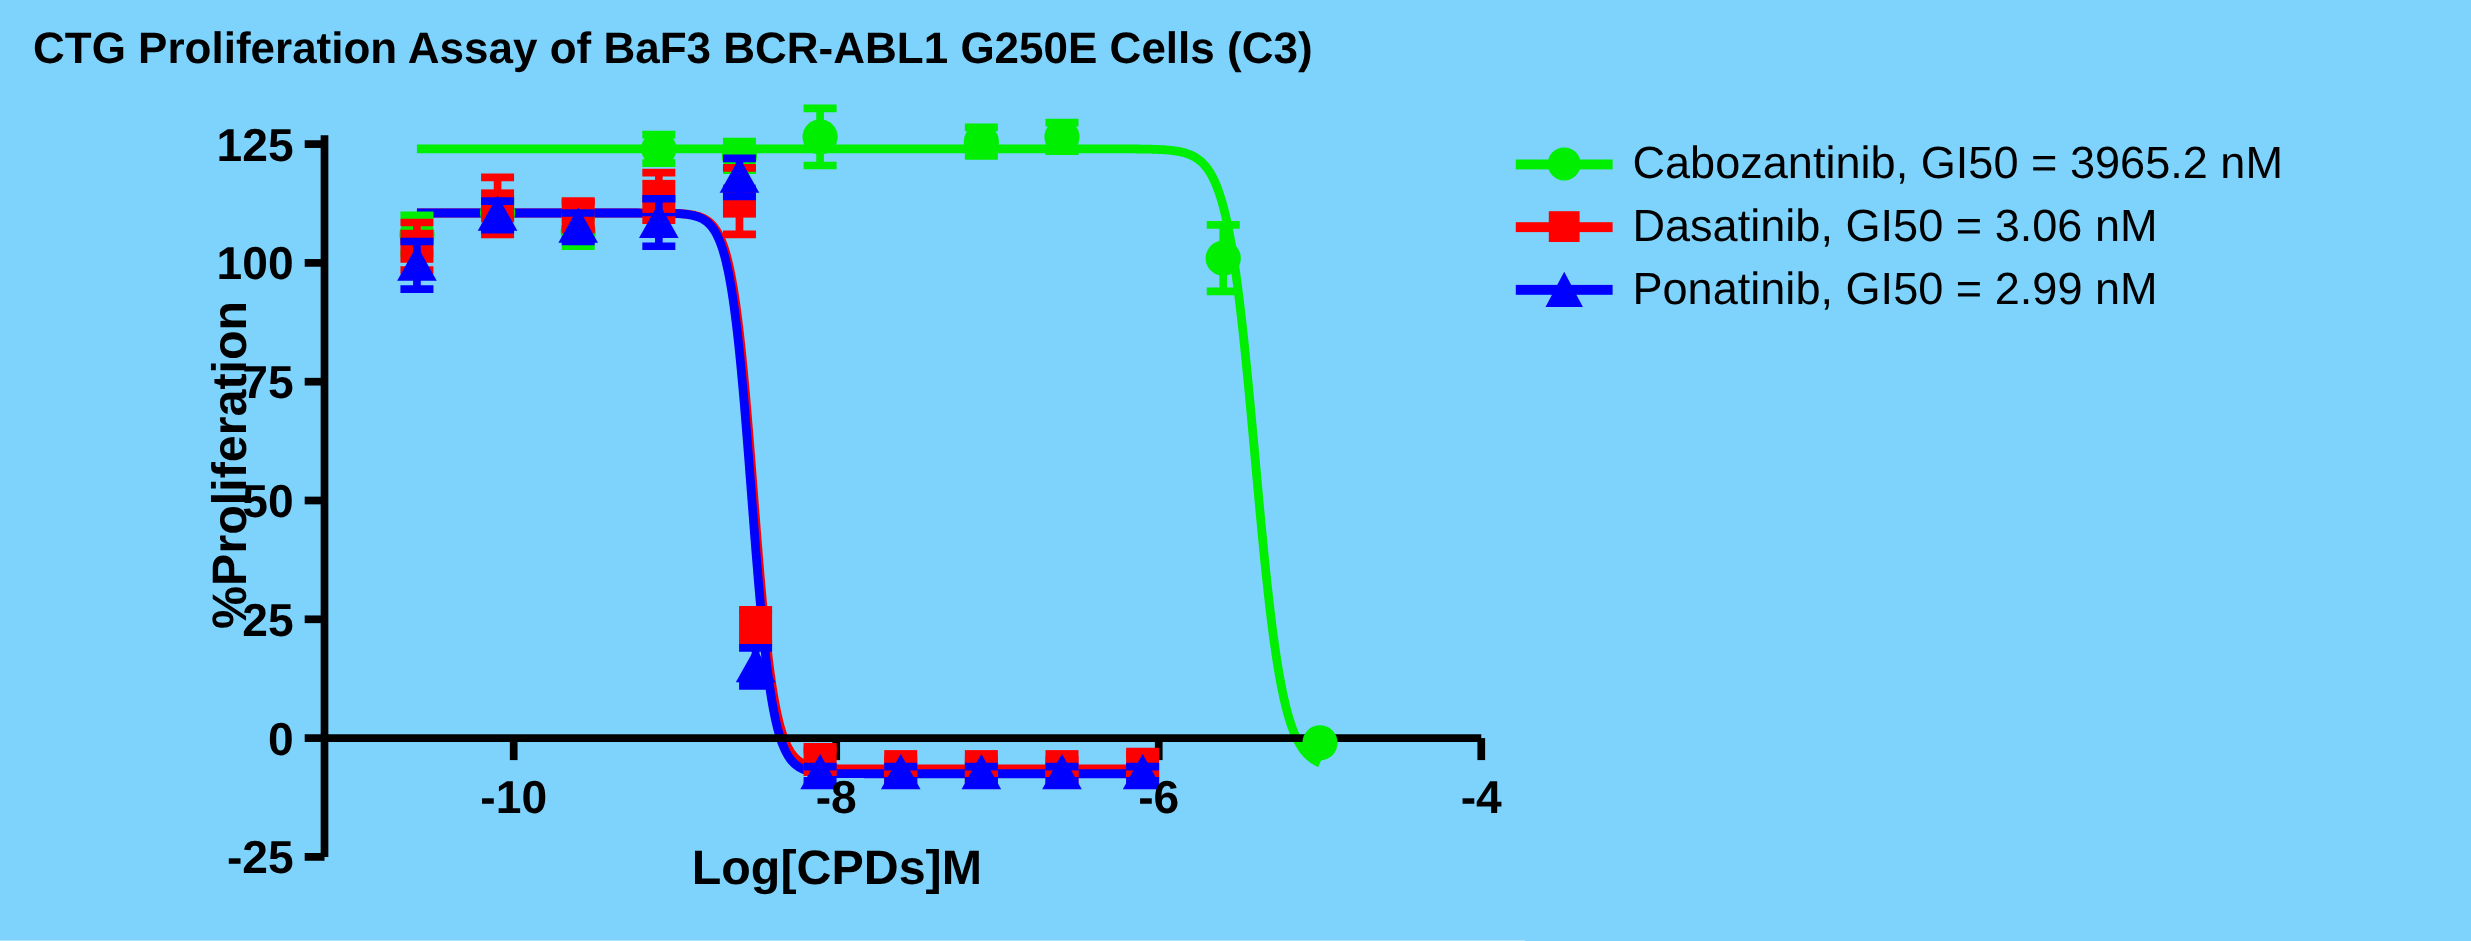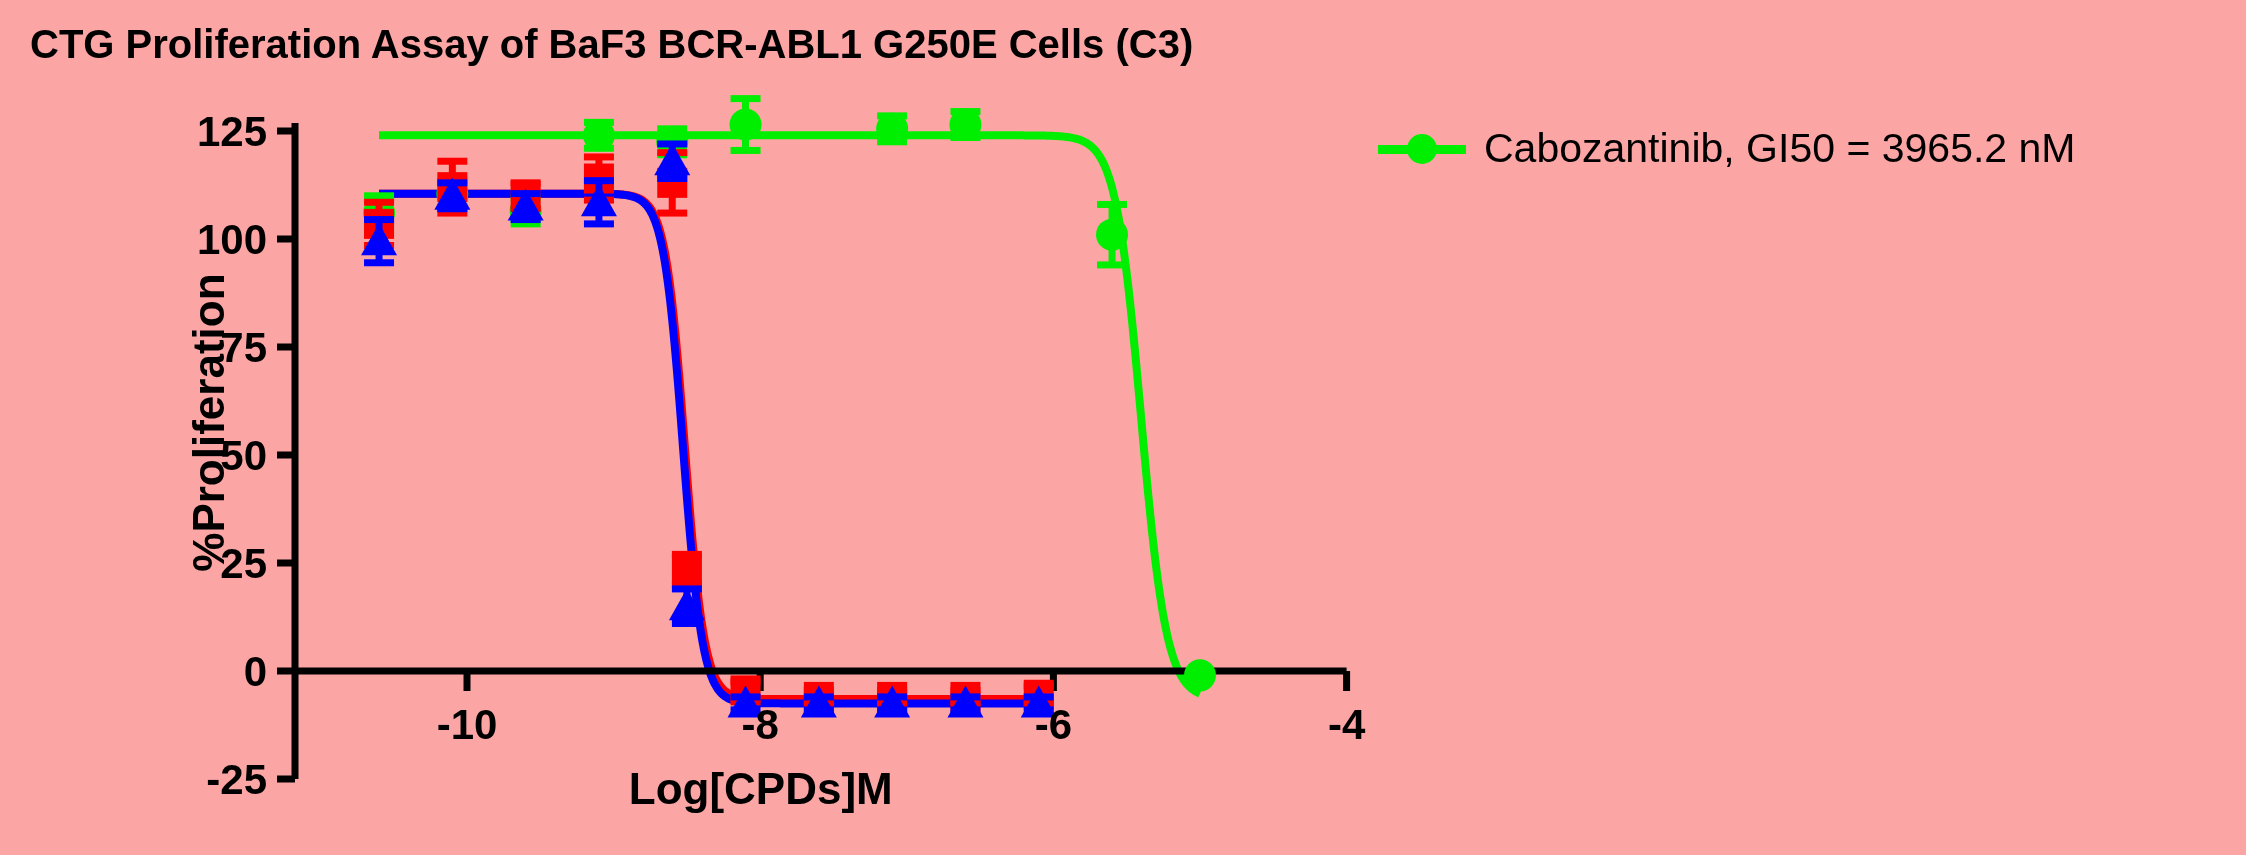--- a/index.html
+++ b/index.html
@@ -1,17 +1,17 @@
 <!DOCTYPE html>
 <html><head>
 <meta charset="utf-8">
 <style>
   html,body{margin:0;padding:0;background:#ffffff;}
   body{width:2246px;height:855px;font-family:"Liberation Sans",sans-serif;overflow:hidden;}
-  #root{position:relative;width:2246px;height:855px;background:#fca5a5;}
+  #root{position:relative;width:2246px;height:855px;background:#7dd3fc;}
   #chart-title{
     position:absolute;left:30px;top:22px;
     font-size:40px;font-weight:bold;color:#000;
     letter-spacing:0px;white-space:nowrap;
   }
   svg#plot{position:absolute;left:0;top:0;width:2246px;height:855px;}
   .axis-line{stroke:#000;stroke-width:7;fill:none;stroke-linecap:butt;}
   .tick{stroke:#000;stroke-width:7;}
   .tick-label{font-family:"Liberation Sans",sans-serif;font-size:42px;font-weight:bold;fill:#000;}
   .axis-title{font-family:"Liberation Sans",sans-serif;font-size:44px;font-weight:bold;fill:#000;}
@@ -201,15 +201,29 @@
   </svg>
 
   <div id="legend">
       <div class="legend-row">
         <div class="legend-key">
           <div class="legend-line" style="background: rgb(0, 238, 0);"></div>
           <div class="legend-mark mark-circle" style="background: rgb(0, 238, 0);"></div>
         </div>
         <div class="legend-label">Cabozantinib, GI50 = 3965.2 nM</div>
       </div>
+      <div class="legend-row">
+        <div class="legend-key">
+          <div class="legend-line" style="background: rgb(255, 0, 0);"></div>
+          <div class="legend-mark mark-square" style="background: rgb(255, 0, 0);"></div>
+        </div>
+        <div class="legend-label">Dasatinib, GI50 = 3.06 nM</div>
+      </div>
+      <div class="legend-row">
+        <div class="legend-key">
+          <div class="legend-line" style="background: rgb(0, 0, 255);"></div>
+          <div class="legend-mark mark-tri" style="border-bottom: 32px solid rgb(0, 0, 255);"></div>
+        </div>
+        <div class="legend-label">Ponatinib, GI50 = 2.99 nM</div>
+      </div>
     </div>
 
 </div>
 
 </body></html>

